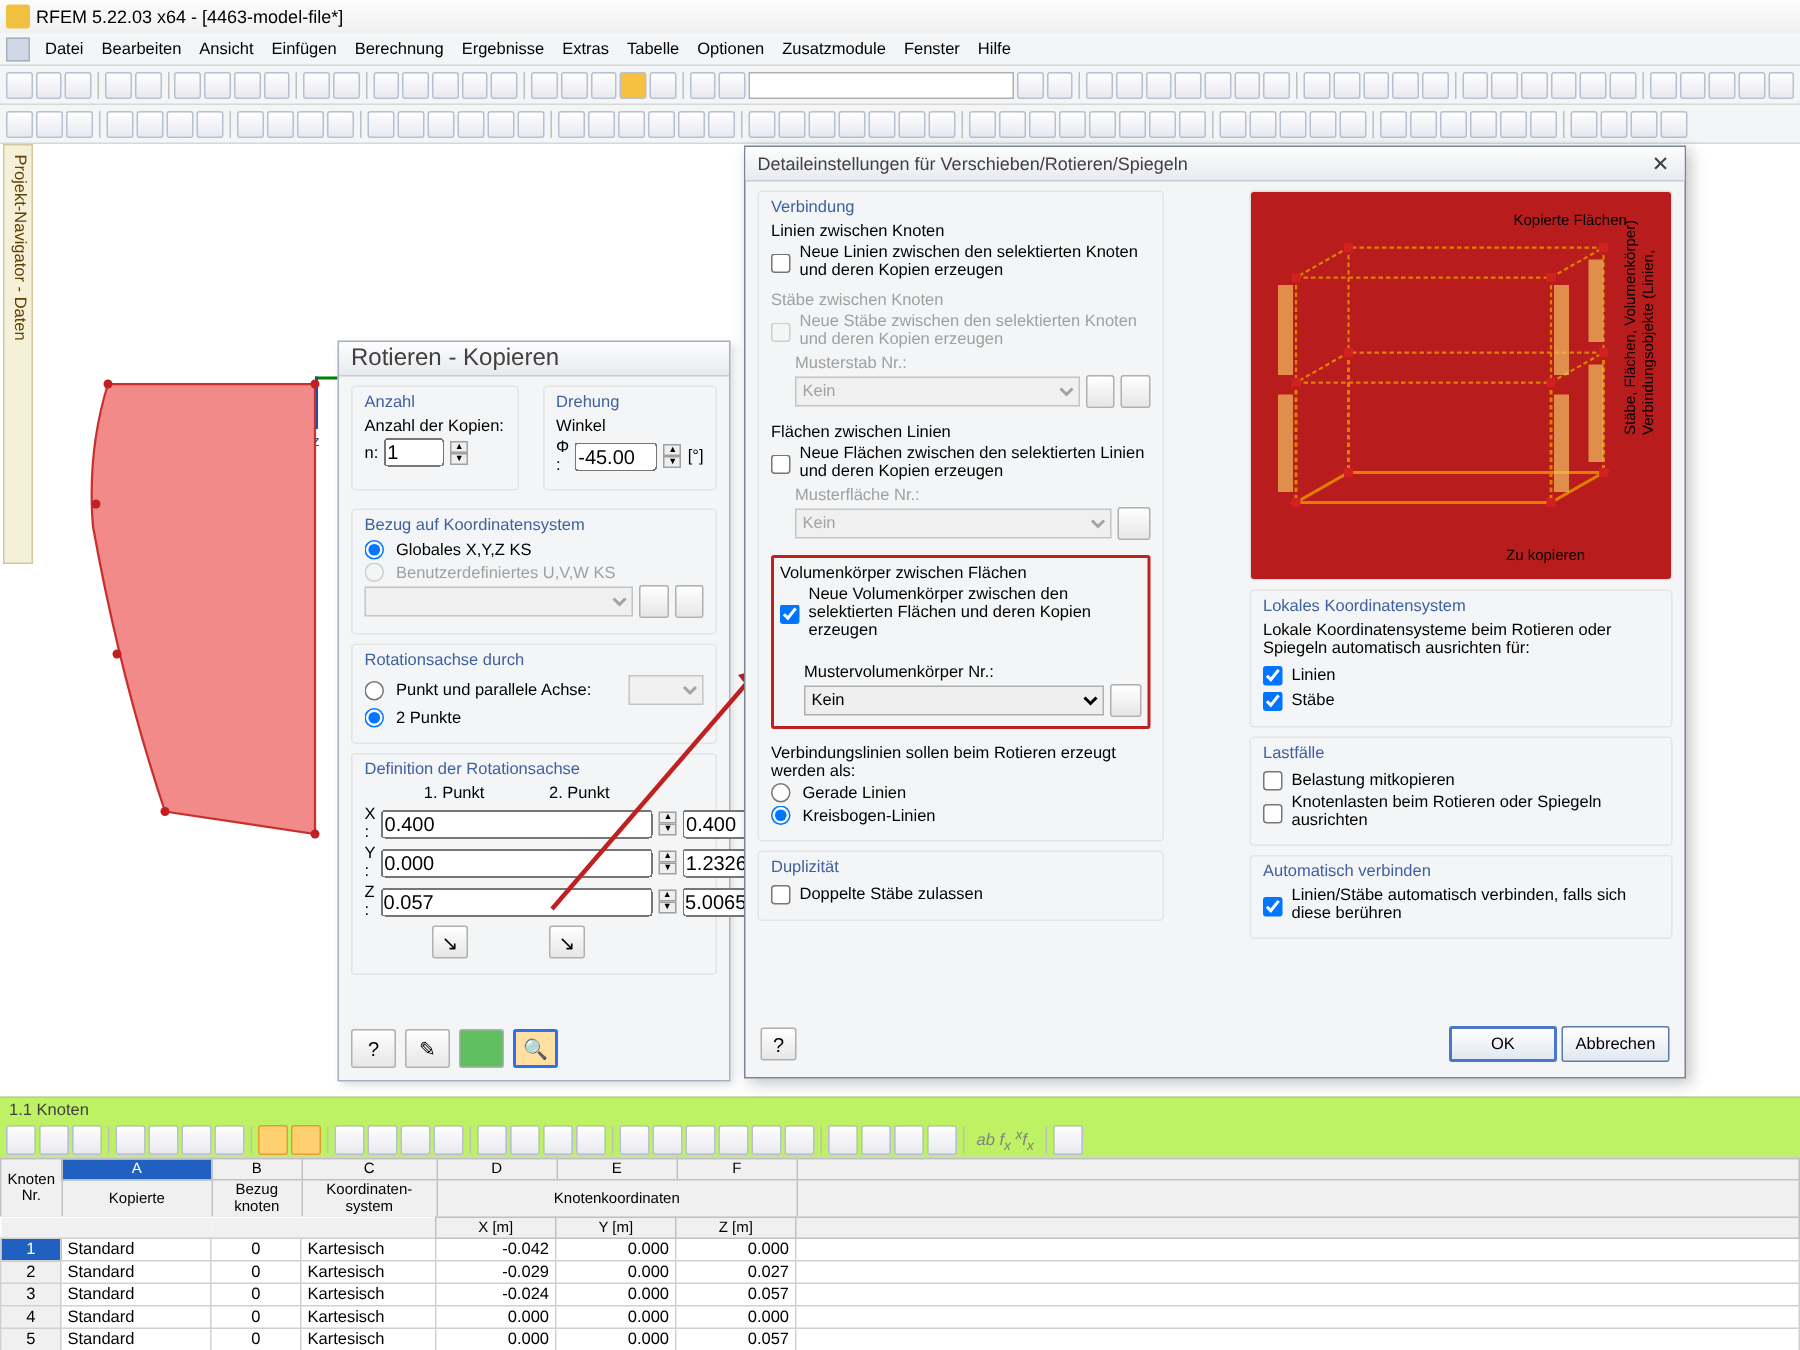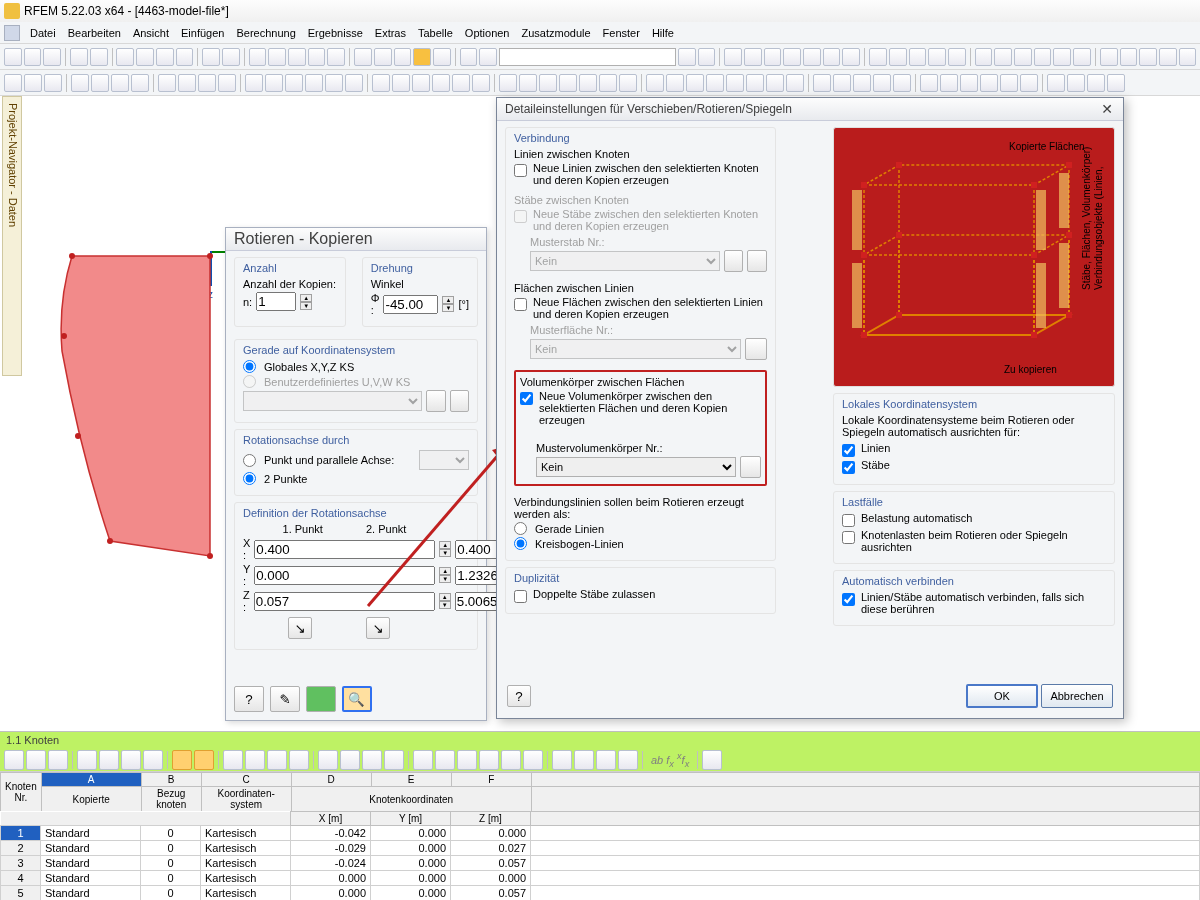--- a/index.html
+++ b/index.html
@@ -66,21 +66,21 @@
 .bp-tb .tbtn.hl { background: #ffd070; border-color: #e0a030; }
 table.grid { border-collapse: collapse; width: 100%; font-size: 11px; background: #fff; }
 table.grid th { background: #f0f0f0; border: 1px solid #c0c0c0; font-weight: normal; padding: 1px 4px; font-size: 10px; }
 table.grid td { border: 1px solid #d0d0d0; padding: 1px 4px; text-align: right; }
 table.grid td.l { text-align: left; }
 table.grid td.c { text-align: center; }
 .rn { background: #f0f0f0; text-align: center !important; border: 1px solid #c0c0c0; }
 .rn.sel { background: #2060c0; color: #fff; }
 .colhdr { background: #2060c0 !important; color: #fff; }
 
-.cb-row { display: flex; align-items: flex-start; margin: 2px 0; }
+.cb-row { display: flex; align-items: center; margin: 2px 0; }
 .cb-row input { margin-top: 2px; }
 .cb-row span { margin-left: 2px; }
 </style>
 </head>
 <body>
 
 <div class="title-bar">
   <div class="icon"></div>
   <span>RFEM 5.22.03 x64 - [4463-model-file*]</span>
 </div>
@@ -270,21 +270,21 @@
           <div class="spin">
               <button>▲</button>
               <button>▼</button>
             </div>
           <span>[°]</span>
         </div>
       </div>
     </div>
 
     <div class="gbox">
-      <div class="gbox-title">Gerade auf Koordinatensystem</div>
+      <div class="gbox-title">Bezug auf Koordinatensystem</div>
       <div class="row">
           <input type="radio" checked="" style="">
           <span>Globales X,Y,Z KS</span>
         </div>
       <div class="row disabled">
           <input type="radio" disabled="" style="">
           <span>Benutzerdefiniertes U,V,W KS</span>
         </div>
       <div class="row">
           <select class="combo" disabled=""></select>
@@ -503,21 +503,21 @@
         <div class="cb-row">
             <input type="checkbox" checked="" style="">
             <span>Stäbe</span>
           </div>
       </div>
 
       <div class="gbox">
         <div class="gbox-title">Lastfälle</div>
         <div class="cb-row">
             <input type="checkbox" style="">
-            <span>Belastung automatisch</span>
+            <span>Belastung mitkopieren</span>
           </div>
         <div class="cb-row">
             <input type="checkbox" style="">
             <span>Knotenlasten beim Rotieren oder Spiegeln ausrichten</span>
           </div>
       </div>
 
       <div class="gbox">
         <div class="gbox-title">Automatisch verbinden</div>
         <div class="cb-row">

